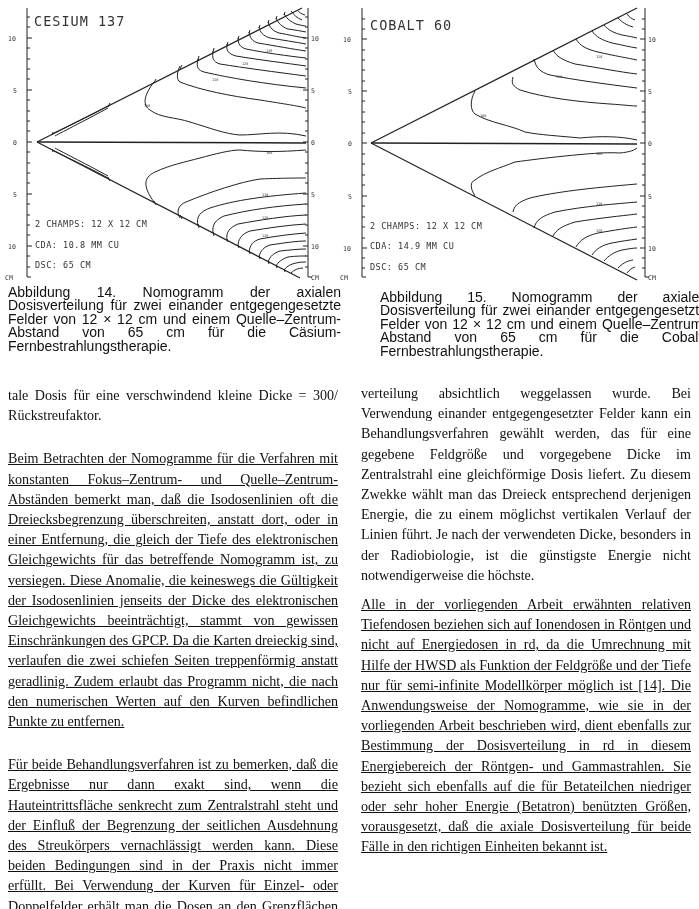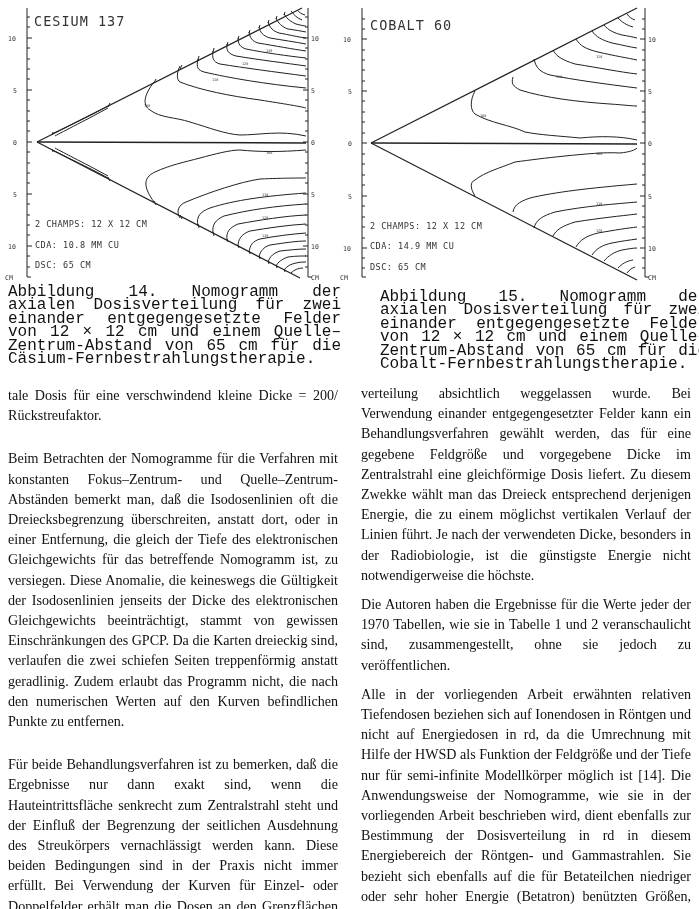--- a/index.html
+++ b/index.html
@@ -1,30 +1,30 @@
 <!DOCTYPE html>
 <html><head>
 <meta charset="utf-8">
 <style>
   html, body { margin: 0; padding: 0; background: #ffffff; }
   body { width: 699px; height: 909px; position: relative; overflow: hidden; color: #111; }
   .fig { position: absolute; top: 0; }
   .fig svg { display: block; }
   .plot-mono { font-family: "DejaVu Sans Mono", "Liberation Mono", monospace; fill: #333; }
   .caption {
-    position: absolute; font-family: Liberation Mono, monospace;
-    font-size: 16px; line-height: 13.4px; text-align: justify; color: #111;
+    position: absolute; font-family: Liberation Sans, sans-serif;
+    font-size: 14px; line-height: 13.4px; text-align: justify; color: #111;
   }
   .col {
     position: absolute; top: 385px; width: 330px;
     font-family: "Liberation Serif", "DejaVu Serif", serif;
     font-size: 14.1px; line-height: 20.2px; color: #111; text-align: justify;
   }
   .col p { margin: 0; }
-  .col p + p { margin-top: 9px; }
+  .col p + p { margin-top: 9px; text-decoration: underline; }
   .col-left { left: 8px; }
   .col-right { left: 361px; }
   .col .gap { margin-top: 23px !important; }
 </style>
 </head>
 <body>
 
 <div class="fig" style="left:0; width:350px; height:280px;">
   <svg width="350" height="280" viewBox="0 0 350 280">
     <g stroke="#222" stroke-width="1" fill="none">
@@ -156,22 +156,21 @@
       <text x="266" y="58" font-size="3.5">120</text>
       <text x="266" y="155" font-size="3.5">100</text>
       <text x="266" y="205" font-size="3.5">110</text>
       <text x="266" y="232" font-size="3.5">120</text>
     </g>
   </svg>
 </div>
 <div class="caption" style="left:380px; top:291px; width:327px;">Abbildung 15. Nomogramm der axialen Dosisverteilung für zwei einander entgegengesetzte Felder von 12 × 12 cm und einem Quelle–Zentrum-Abstand von 65 cm für die Cobalt-Fernbestrahlungstherapie.</div>
 
 <div class="col col-left">
-  <p>tale Dosis für eine verschwindend kleine Dicke = 200/ Rückstreufaktor.</p>
+  <p>tale Dosis für eine verschwindend kleine Dicke = 300/ Rückstreufaktor.</p>
   <p class="gap">Beim Betrachten der Nomogramme für die Verfahren mit konstanten Fokus–Zentrum- und Quelle–Zentrum-Abständen bemerkt man, daß die Isodosenlinien oft die Dreiecksbegrenzung überschreiten, anstatt dort, oder in einer Entfernung, die gleich der Tiefe des elektronischen Gleichgewichts für das betreffende Nomogramm ist, zu versiegen. Diese Anomalie, die keineswegs die Gültigkeit der Isodosenlinien jenseits der Dicke des elektronischen Gleichgewichts beeinträchtigt, stammt von gewissen Einschränkungen des GPCP. Da die Karten dreieckig sind, verlaufen die zwei schiefen Seiten treppenförmig anstatt geradlinig. Zudem erlaubt das Programm nicht, die nach den numerischen Werten auf den Kurven befindlichen Punkte zu entfernen.</p>
   <p class="gap">Für beide Behandlungsverfahren ist zu bemerken, daß die Ergebnisse nur dann exakt sind, wenn die Hauteintrittsfläche senkrecht zum Zentralstrahl steht und der Einfluß der Begrenzung der seitlichen Ausdehnung des Streukörpers vernachlässigt werden kann. Diese beiden Bedingungen sind in der Praxis nicht immer erfüllt. Bei Verwendung der Kurven für Einzel- oder Doppelfelder erhält man die Dosen an den Grenzflächen durch visuelle Interpolation. Es ist ferner zu beachten, daß für Gebiete, wo für hochenergetische Strahlung kein elektronisches Gleichgewicht herrscht, jegliche Dosis-</p>
 </div>
 
 <div class="col col-right" style="top:383px;">
   <p>verteilung absichtlich weggelassen wurde. Bei Verwendung einander entgegengesetzter Felder kann ein Behandlungsverfahren gewählt werden, das für eine gegebene Feldgröße und vorgegebene Dicke im Zentralstrahl eine gleichförmige Dosis liefert. Zu diesem Zwekke wählt man das Dreieck entsprechend derjenigen Energie, die zu einem möglichst vertikalen Verlauf der Linien führt. Je nach der verwendeten Dicke, besonders in der Radiobiologie, ist die günstigste Energie nicht notwendigerweise die höchste.</p>
-  <p>Die Autoren haben die Ergebnisse für die Werte jeder der 1970 Tabellen, wie sie in Tabelle 1 und 2 veranschaulicht sind, zusammengestellt, ohne sie jedoch zu veröffentlichen.</p>
   <p>Alle in der vorliegenden Arbeit erwähnten relativen Tiefendosen beziehen sich auf Ionendosen in Röntgen und nicht auf Energiedosen in rd, da die Umrechnung mit Hilfe der HWSD als Funktion der Feldgröße und der Tiefe nur für semi-infinite Modellkörper möglich ist [14]. Die Anwendungsweise der Nomogramme, wie sie in der vorliegenden Arbeit beschrieben wird, dient ebenfalls zur Bestimmung der Dosisverteilung in rd in diesem Energiebereich der Röntgen- und Gammastrahlen. Sie bezieht sich ebenfalls auf die für Betateilchen niedriger oder sehr hoher Energie (Betatron) benützten Größen, vorausgesetzt, daß die axiale Dosisverteilung für beide Fälle in den richtigen Einheiten bekannt ist.</p>
 </div>
 
 </body></html>

